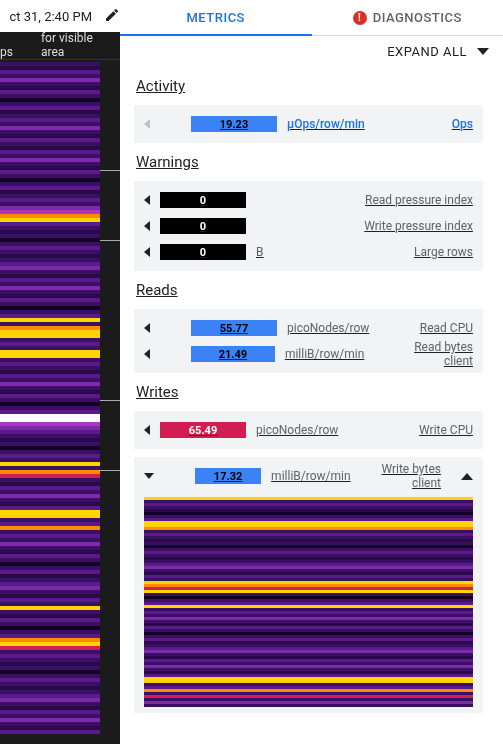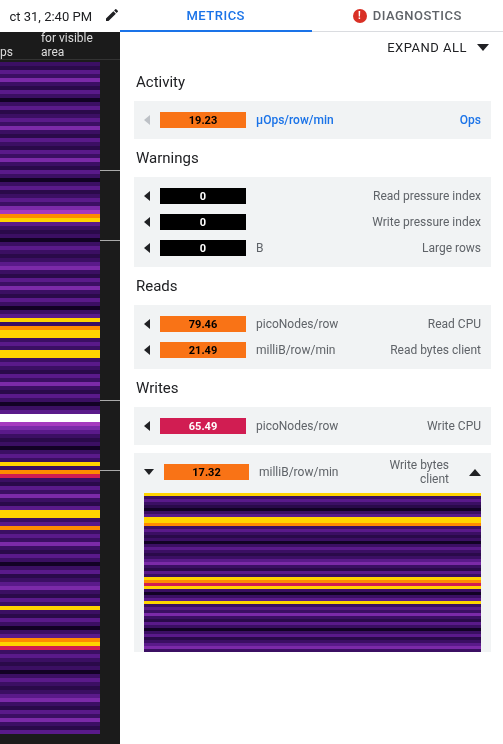--- a/index.html
+++ b/index.html
@@ -25,21 +25,21 @@
   .hm-d { background: #7b2aa8; }
   .hm-e { background: #a63abf; }
   .hm-y { background: #ffd400; }
   .hm-o { background: #ff8c00; }
   .hm-r { background: #d11d52; }
   .hm-w { background: #ffffff; }
   .hm-dark { background: #120225; }
   .tick { position: absolute; left: 100px; width: 20px; height: 1px; background: #aaa; }
 
   .right {
-    position: absolute; left: 120px; top: 0; right: 0; height: 652px; background: #fff;
+    position: absolute; left: 120px; top: 0; right: 0; height: 744px; background: #fff;
     display: flex; flex-direction: column;
   }
   .tabs {
     display: flex; align-items: center; border-bottom: 1px solid #dadce0; height: 36px;
   }
   .tab {
     flex: 1; text-align: center; font-size: 13px; font-weight: 500; letter-spacing: 0.5px;
     color: #5f6368; height: 100%; display: flex; align-items: center; justify-content: center;
     cursor: pointer; position: relative; gap: 6px;
   }
@@ -48,40 +48,40 @@
     content: ""; position: absolute; left: 0; right: 0; bottom: -1px; height: 2px; background: #1a73e8;
   }
   .warn-badge {
     width: 14px; height: 14px; border-radius: 50%; background: #d93025; color: #fff;
     font-size: 10px; font-weight: bold; display: inline-flex; align-items: center; justify-content: center;
   }
   .expand-row {
     display: flex; justify-content: flex-end; align-items: center; padding: 8px 14px 8px 0;
     font-size: 13px; font-weight: 400; letter-spacing: 0.5px; cursor: pointer; gap: 10px;
   }
-  .content { padding: 0 12px 14px 14px; overflow: hidden; }
+  .content { padding: 0 20px 14px 14px; overflow: hidden; text-decoration: underline; }
   .section-title { font-size: 15px; font-weight: 400; margin: 10px 0 10px 2px; }
   .metric-group { background: #f1f3f4; padding: 6px 10px; }
   .metric {
     display: flex; align-items: center; height: 26px; gap: 10px;
   }
   .tri {
     width: 0; height: 0; border-top: 5px solid transparent; border-bottom: 5px solid transparent;
     border-right: 6px solid #202124; cursor: pointer;
   }
   .tri.faded { border-right-color: #bdc1c6; }
   .tri.down {
     width: 0; height: 0; border-left: 5px solid transparent; border-right: 5px solid transparent;
     border-top: 6px solid #202124; border-bottom: none;
   }
   .bar {
     width: 86px; height: 16px; background: #000; color: #000; font-size: 11px; font-weight: 700;
     display: flex; align-items: center; justify-content: center; position: relative;
   }
-  .bar.yellow { background: #f97316; }
+  .bar.yellow { background: #3b82f6; margin-left: 31px; }
   .bar.red { background: #d11d52; color: #fff; }
   .bar.black { background: #000; color: #fff; }
   .unit { font-size: 12px; color: #5f6368; }
   .unit.link { color: #1a73e8; font-weight: 500; cursor: pointer; }
   .spacer { flex: 1; }
   .label { font-size: 12px; color: #5f6368; text-align: right; }
   .label.link { color: #1a73e8; font-weight: 500; cursor: pointer; margin-left: 16px; }
   .chevron-down {
     width: 0; height: 0; border-left: 6px solid transparent; border-right: 6px solid transparent;
     border-top: 7px solid #202124;
@@ -338,21 +338,21 @@
         <span class="unit">B</span>
         <span class="spacer"></span>
         <span class="label">Large rows</span>
       </div>
     </div>
 
     <div class="section-title">Reads</div>
     <div class="metric-group">
       <div class="metric">
         <span class="tri"></span>
-        <span class="bar yellow">79.46</span>
+        <span class="bar yellow">55.77</span>
         <span class="unit">picoNodes/row</span>
         <span class="spacer"></span>
         <span class="label">Read CPU</span>
       </div>
       <div class="metric">
         <span class="tri"></span>
         <span class="bar yellow">21.49</span>
         <span class="unit">milliB/row/min</span>
         <span class="spacer"></span>
         <span class="label">Read bytes client</span>

